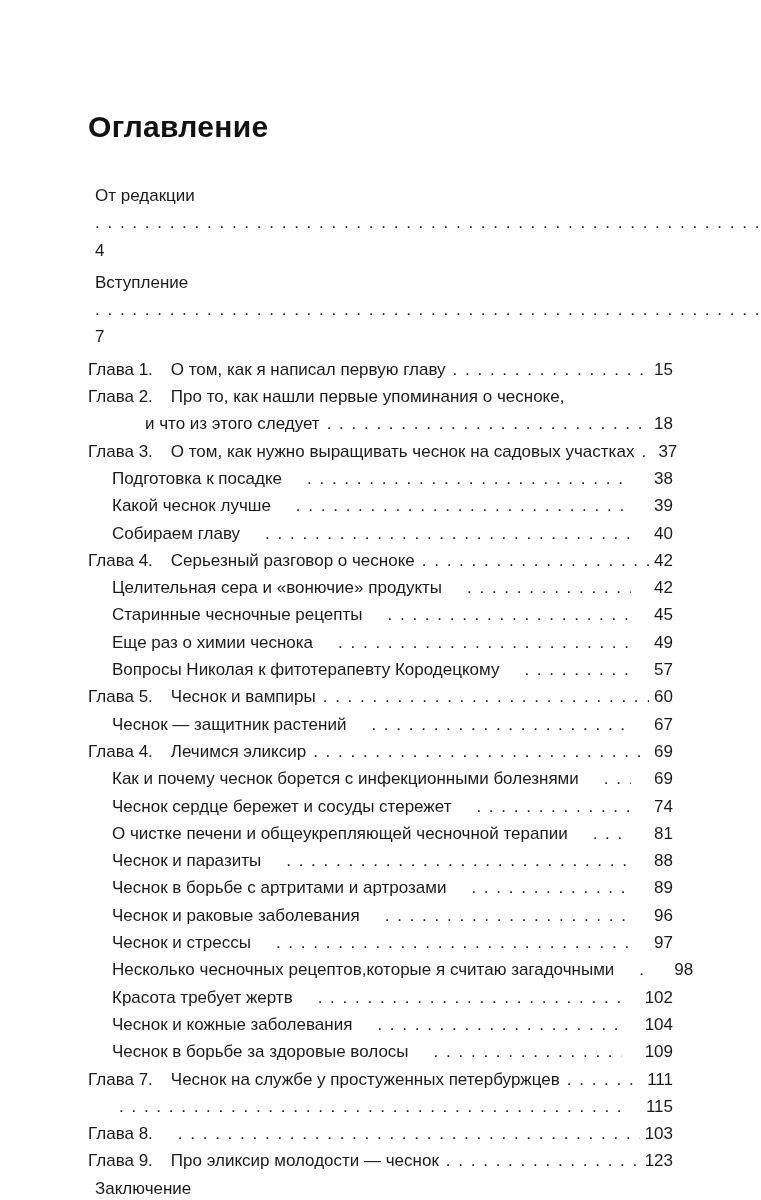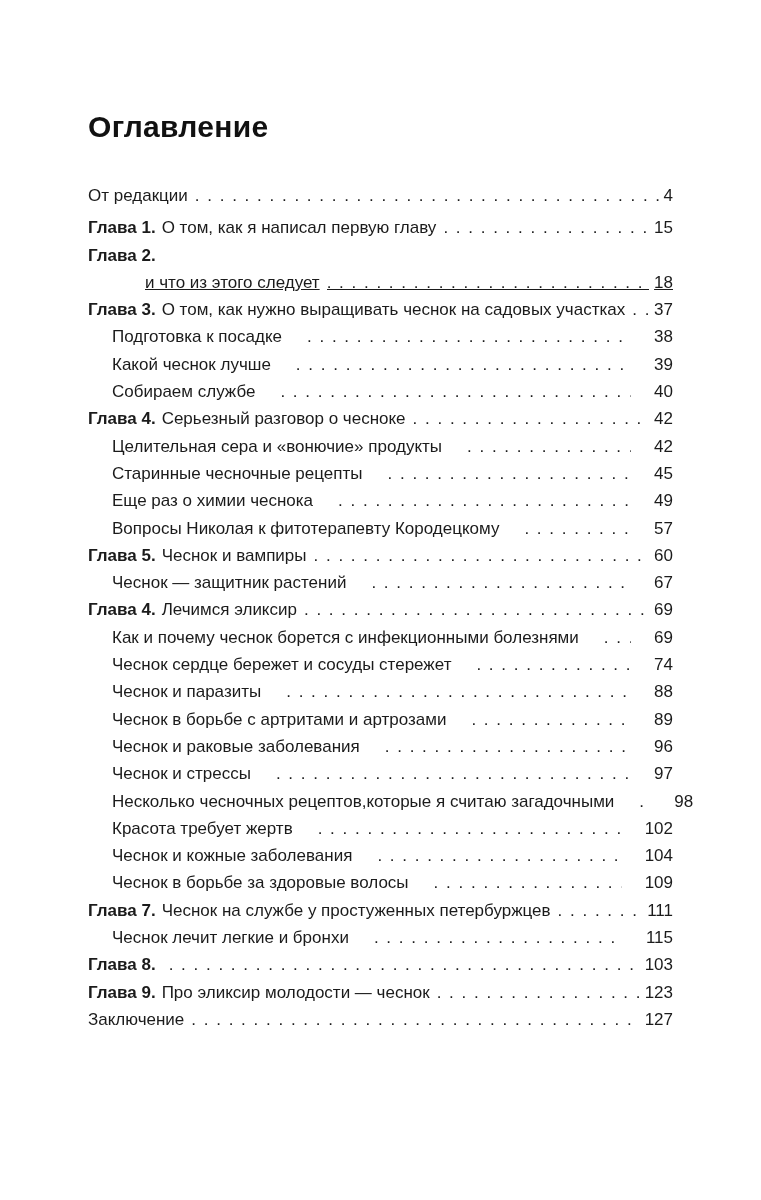--- a/index.html
+++ b/index.html
@@ -18,27 +18,27 @@
     margin: 0 0 38px 0;
     color: #111111;
     letter-spacing: 0.3px;
   }
   .toc { font-size: 17px; }
   .row {
     display: flex;
     align-items: baseline;
     line-height: 27.3px;
   }
-  .row.top { margin-bottom: 5px; }
+  .row.top { margin-bottom: 5px; flex-direction: column; }
   .row.sub { padding-left: 24px; gap: 18px; }
-  .row.wrap { padding-left: 57px; text-decoration: underline; }
+  .row.wrap { padding-left: 57px; }
   .chapter-prefix {
-    font-weight: 700;
+    font-weight: 400;
     flex: 0 0 auto;
-    margin-right: 6px;
+    margin-right: 18px;
     white-space: nowrap;
   }
   .entry-text {
     flex: 0 1 auto;
     white-space: nowrap;
   }
   .leader {
     flex: 1 1 auto;
     min-width: 12px;
     overflow: hidden;
@@ -58,28 +58,34 @@
 <body>
 
 <div class="page">
   <h1 class="title">Оглавление</h1>
   <div class="toc" id="toc-list">
       <div class="row top">
         <span class="entry-text">От редакции</span>
         <span class="leader"></span>
         <span class="pagenum">4</span>
       </div>
+      <div class="row top">
+        <span class="entry-text">Вступление</span>
+        <span class="leader"></span>
+        <span class="pagenum">7</span>
+      </div>
       <div class="row chapter">
         <span class="chapter-prefix">Глава 1.</span>
         <span class="entry-text">О том, как я написал первую главу</span>
         <span class="leader"></span>
         <span class="pagenum">15</span>
       </div>
       <div class="row chapter">
         <span class="chapter-prefix">Глава 2.</span>
+        <span class="entry-text">Про то, как нашли первые упоминания о чесноке,</span>
       </div>
       <div class="row wrap">
         <span class="entry-text">и что из этого следует</span>
         <span class="leader"></span>
         <span class="pagenum">18</span>
       </div>
       <div class="row chapter">
         <span class="chapter-prefix">Глава 3.</span>
         <span class="entry-text">О том, как нужно выращивать чеснок на садовых участках</span>
         <span class="leader"></span>
@@ -89,21 +95,21 @@
         <span class="entry-text">Подготовка к посадке</span>
         <span class="leader"></span>
         <span class="pagenum">38</span>
       </div>
       <div class="row sub">
         <span class="entry-text">Какой чеснок лучше</span>
         <span class="leader"></span>
         <span class="pagenum">39</span>
       </div>
       <div class="row sub">
-        <span class="entry-text">Собираем службе</span>
+        <span class="entry-text">Собираем главу</span>
         <span class="leader"></span>
         <span class="pagenum">40</span>
       </div>
       <div class="row chapter">
         <span class="chapter-prefix">Глава 4.</span>
         <span class="entry-text">Серьезный разговор о чесноке</span>
         <span class="leader"></span>
         <span class="pagenum">42</span>
       </div>
       <div class="row sub">
@@ -147,20 +153,25 @@
         <span class="entry-text">Как и почему чеснок борется с инфекционными болезнями</span>
         <span class="leader"></span>
         <span class="pagenum">69</span>
       </div>
       <div class="row sub">
         <span class="entry-text">Чеснок сердце бережет и сосуды стережет</span>
         <span class="leader"></span>
         <span class="pagenum">74</span>
       </div>
       <div class="row sub">
+        <span class="entry-text">О чистке печени и общеукрепляющей чесночной терапии</span>
+        <span class="leader"></span>
+        <span class="pagenum">81</span>
+      </div>
+      <div class="row sub">
         <span class="entry-text">Чеснок и паразиты</span>
         <span class="leader"></span>
         <span class="pagenum">88</span>
       </div>
       <div class="row sub">
         <span class="entry-text">Чеснок в борьбе с артритами и артрозами</span>
         <span class="leader"></span>
         <span class="pagenum">89</span>
       </div>
       <div class="row sub">
@@ -193,21 +204,20 @@
         <span class="leader"></span>
         <span class="pagenum">109</span>
       </div>
       <div class="row chapter">
         <span class="chapter-prefix">Глава 7.</span>
         <span class="entry-text">Чеснок на службе у простуженных петербуржцев</span>
         <span class="leader"></span>
         <span class="pagenum">111</span>
       </div>
       <div class="row sub">
-        <span class="entry-text">Чеснок лечит легкие и бронхи</span>
         <span class="leader"></span>
         <span class="pagenum">115</span>
       </div>
       <div class="row chapter">
         <span class="chapter-prefix">Глава 8.</span>
         <span class="leader"></span>
         <span class="pagenum">103</span>
       </div>
       <div class="row chapter">
         <span class="chapter-prefix">Глава 9.</span>

